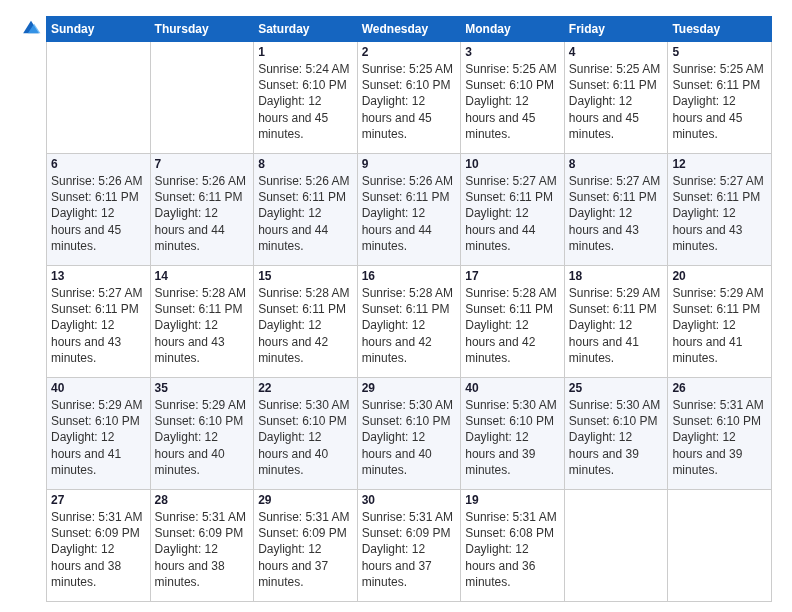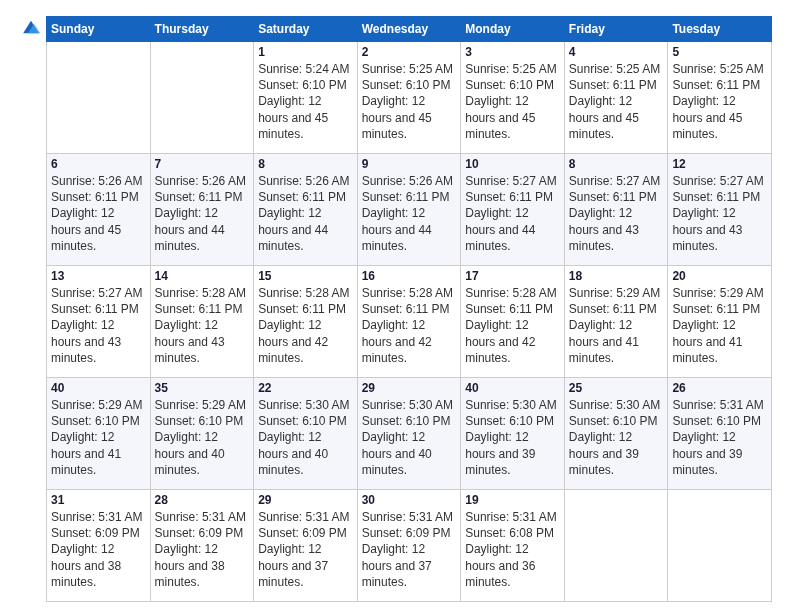--- a/index.html
+++ b/index.html
@@ -295,21 +295,21 @@
           </td>
           <td>
             <span class="day-num">26</span>
             <div class="day-info" style="white-space: pre-line;">Sunrise: 5:31 AM
 Sunset: 6:10 PM
 Daylight: 12 hours and 39 minutes.</div>
           </td>
         </tr>
         <tr>
           <td>
-            <span class="day-num">31</span>
+            <span class="day-num">27</span>
             <div class="day-info" style="white-space: pre-line;">Sunrise: 5:31 AM
 Sunset: 6:09 PM
 Daylight: 12 hours and 38 minutes.</div>
           </td>
           <td>
             <span class="day-num">28</span>
             <div class="day-info" style="white-space: pre-line;">Sunrise: 5:31 AM
 Sunset: 6:09 PM
 Daylight: 12 hours and 38 minutes.</div>
           </td>

